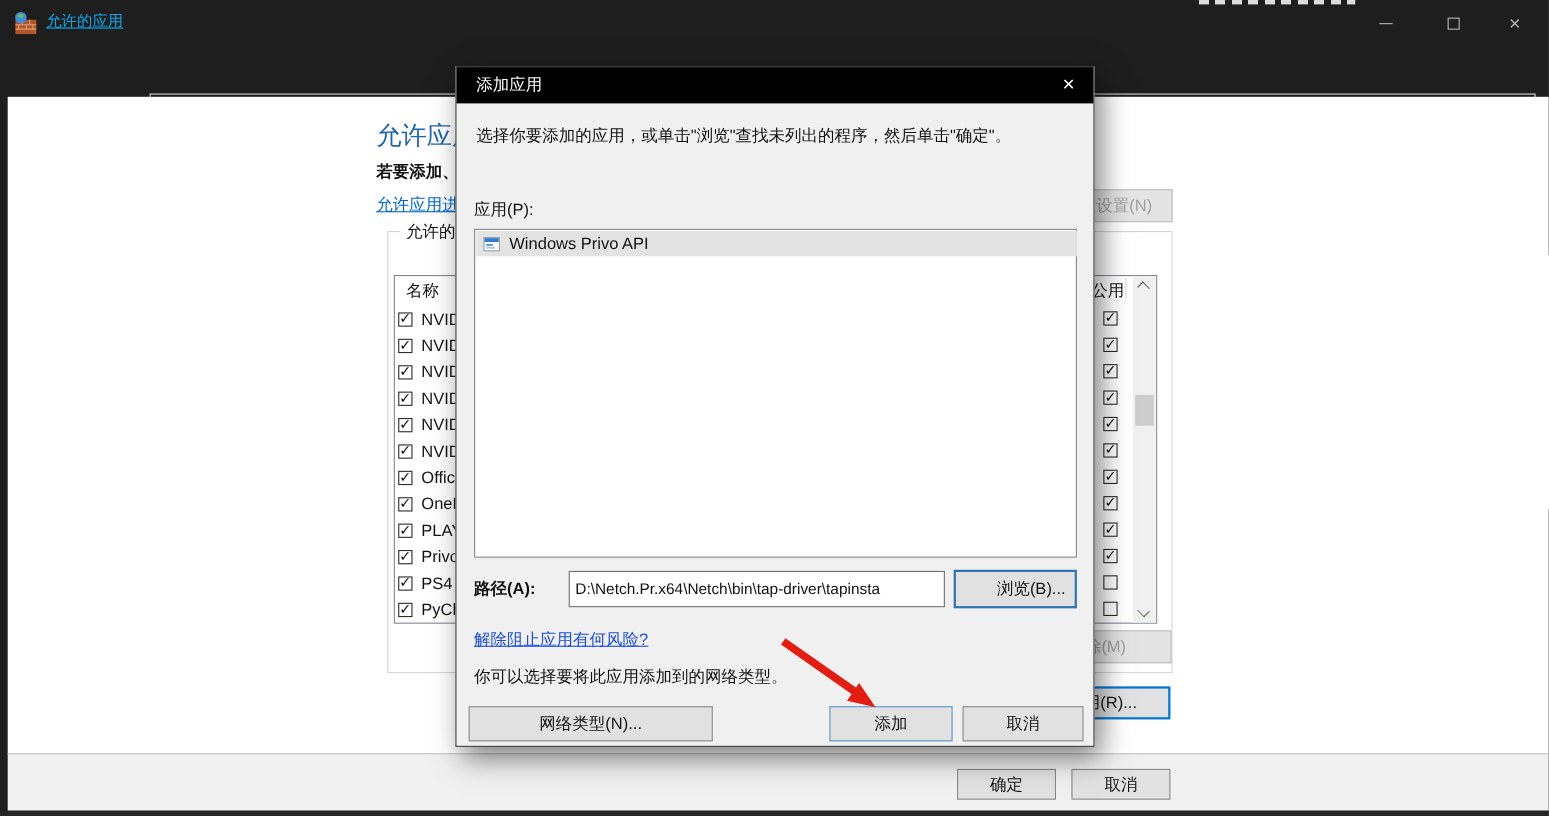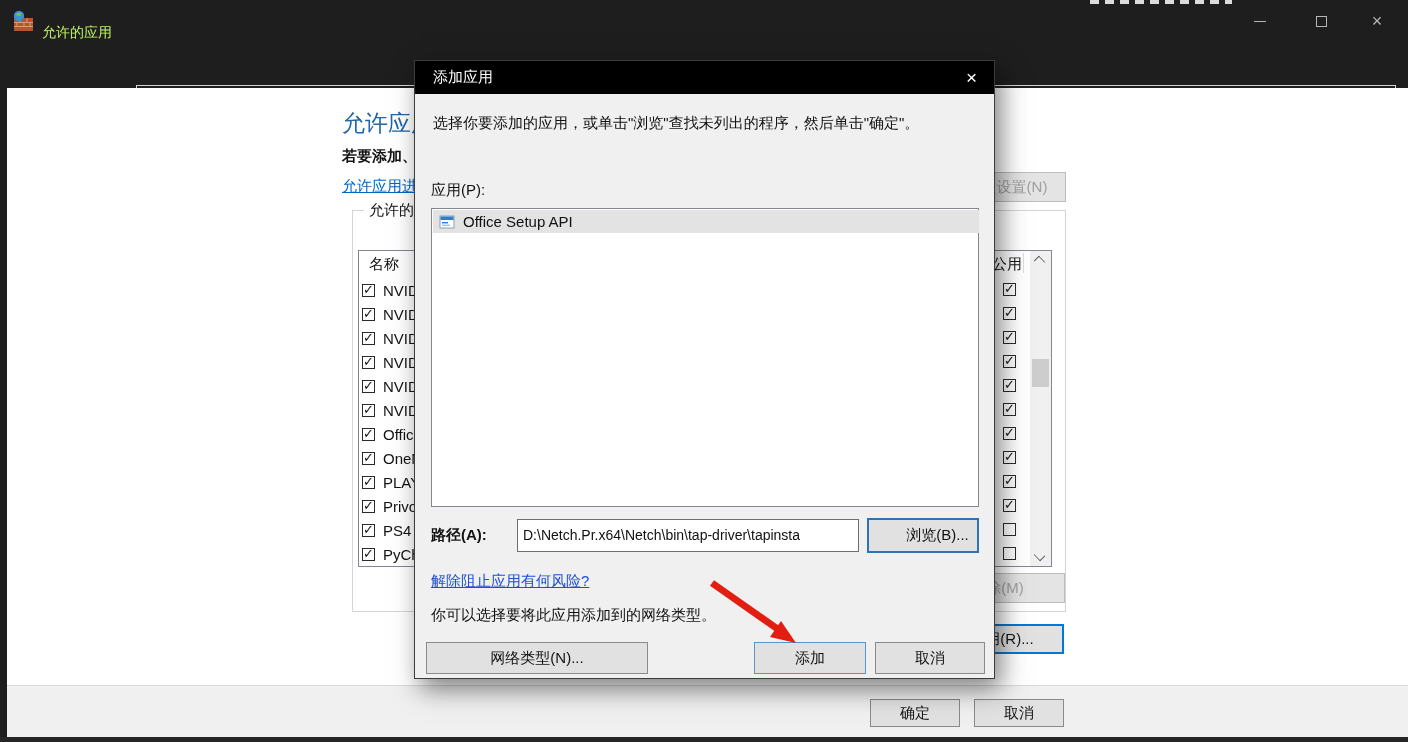--- a/index.html
+++ b/index.html
@@ -2,21 +2,21 @@
 <html><head>
 <meta charset="utf-8">
 <style>
   * { margin:0; padding:0; box-sizing:border-box; }
   html,body { width:1408px; height:742px; overflow:hidden; }
   body { font-family:"Liberation Sans","DejaVu Sans",sans-serif; background:#1e1e1e; position:relative; }
   .abs { position:absolute; }
 
   
   .titlebar { left:0; top:0; width:1408px; height:40px; background:#1e1e1e; }
-  .titlebar .apptitle { left:42px; top:24px; font-size:14px; color:#bef264; }
+  .titlebar .apptitle { left:42px; top:11px; font-size:14px; color:#0ea5e9;text-decoration:underline; }
   .win-ctrl { top:12px; width:30px; height:18px; display:flex; align-items:center; justify-content:center; color:#b5b5b5; }
   .min-bar { width:12px; height:1px; background:#b5b5b5; }
   .max-box { width:11px; height:11px; border:1px solid #b5b5b5; }
   .close-x { font-size:18px; line-height:16px; }
   .artifact { left:1090px; top:0; width:142px; height:4px;
     background:repeating-linear-gradient(90deg,#dcdcdc 0 9px,transparent 9px 15px); }
 
   
   .navbar { left:0; top:40px; width:1408px; height:48px; background:#1e1e1e; }
   .navglyph { color:#d8d8d8; font-size:19px; top:50px; }
@@ -258,21 +258,21 @@
   <div class="abs dlg-apps-label">应用(P):</div>
 
   <div class="abs dlg-listbox">
     <div class="abs dlg-listitem">
       <svg class="appicon" viewBox="0 0 16 16">
         <rect x="1" y="2" width="14" height="12" fill="#ffffff" stroke="#8fa0ad" stroke-width="1"></rect>
         <rect x="1.5" y="2.5" width="13" height="3.5" fill="#2f7dd1"></rect>
         <rect x="3" y="8" width="6" height="1.4" fill="#2f7dd1"></rect>
         <rect x="3" y="10.6" width="8" height="1.4" fill="#9cc3e8"></rect>
       </svg>
-      <span class="appname">Office Setup API</span>
+      <span class="appname">Windows Privo API</span>
     </div>
   </div>
 
   <div class="abs dlg-path-label">路径(A):</div>
   <div class="abs dlg-path-input">D:\Netch.Pr.x64\Netch\bin\tap-driver\tapinsta</div>
   <div class="abs btn btn-browse">浏览(B)...</div>
 
   <a class="abs dlg-risklink">解除阻止应用有何风险?</a>
   <div class="abs btn btn-nettype">网络类型(N)...</div>
 

